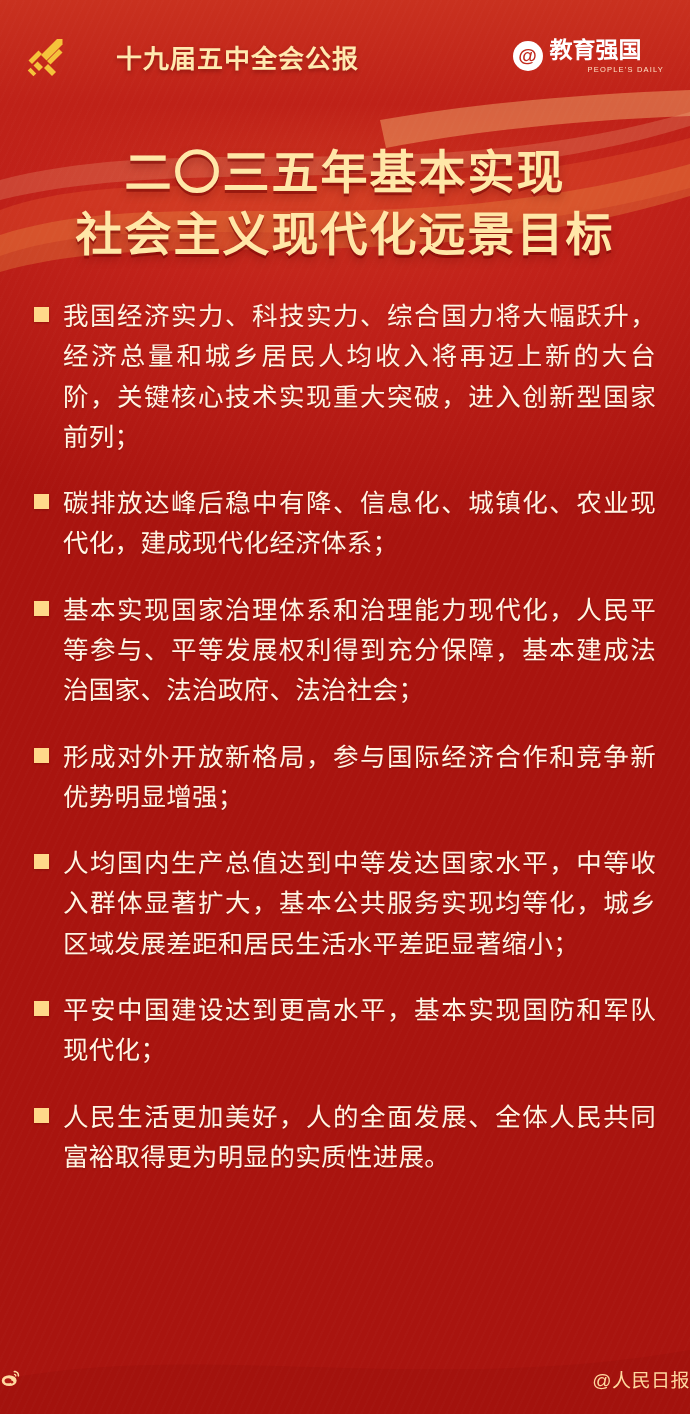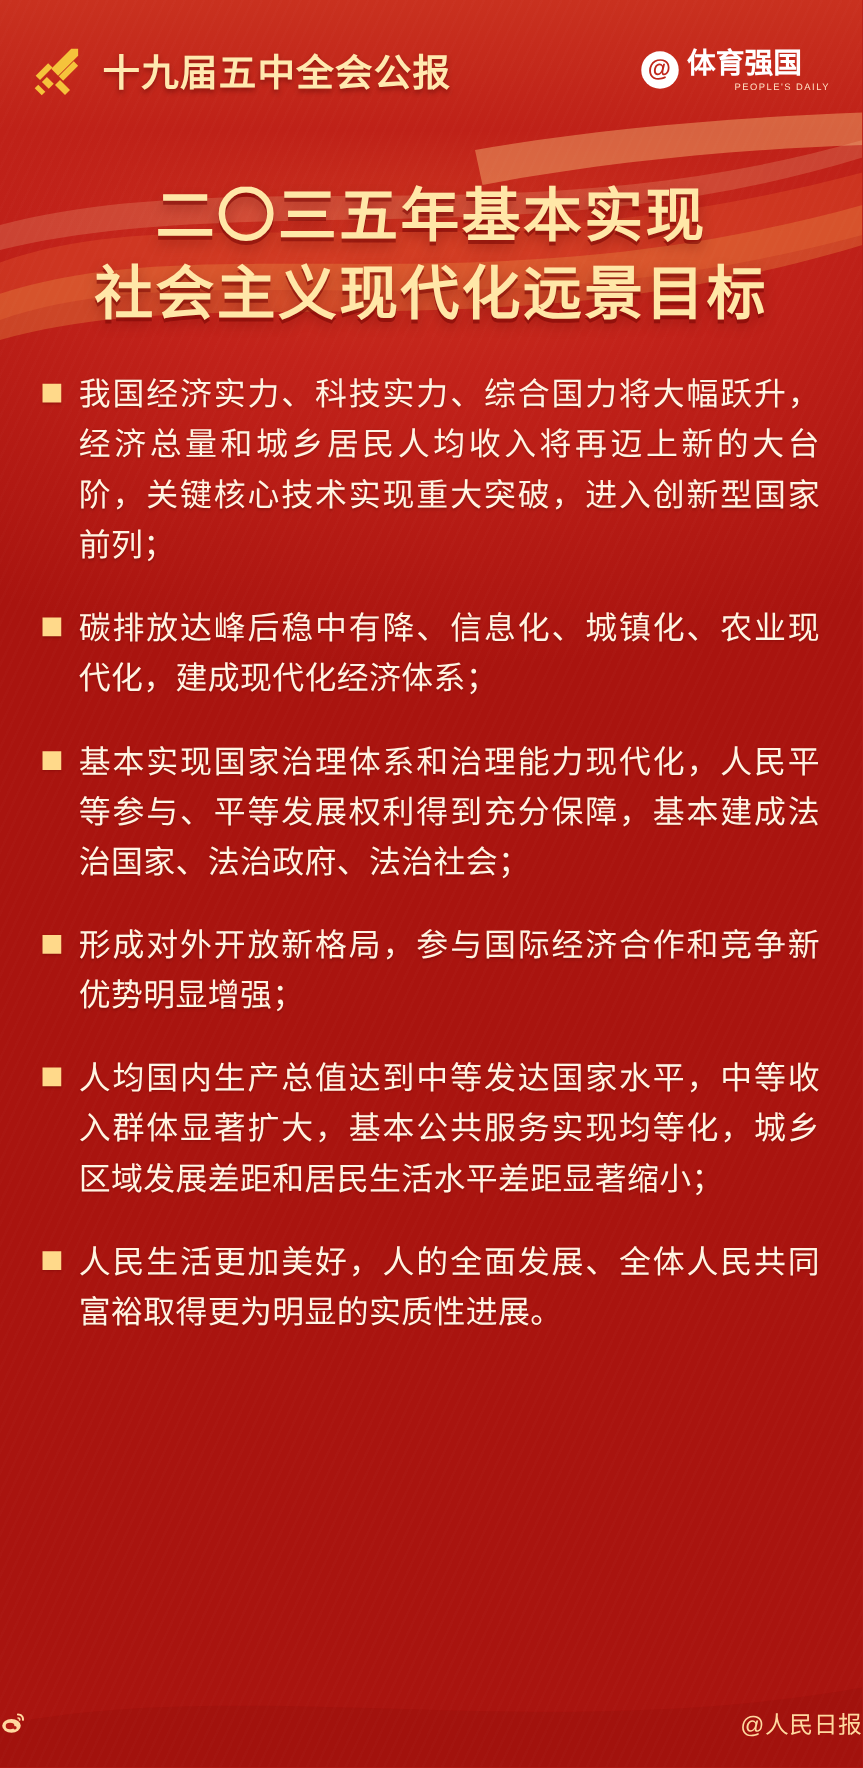--- a/index.html
+++ b/index.html
@@ -51,26 +51,27 @@
   }
   .emblem {
     width: 44px; height: 44px;
     position: relative;
     flex: 0 0 auto;
     margin-right: 12px;
   }
   .emblem svg { display:block; }
 
   .header-title {
-    font-size: 30px;
+    font-size: 26px;
     font-weight: bold;
     color: #ffe9b0;
     letter-spacing: 1px;
     text-shadow: 0 2px 4px rgba(80,0,0,.45);
     white-space: nowrap;
+    margin-left: 34px;
   }
   .brand {
     margin-left: auto;
     display: flex;
     align-items: center;
     gap: 7px;
   }
   .brand-mark {
     width: 30px; height: 30px;
     border-radius: 50%;
@@ -192,21 +193,21 @@
         <path d="M7.5 31.5 L13 37 L17 33 L11.5 27.5 Z"></path>
         <path d="M18 34 L26 42 L30 38 L22 30 Z"></path>
         <rect x="4" y="34" width="4" height="8" transform="rotate(-45 6 38)"></rect>
       </g>
     </svg>
   </div>
   <div class="header-title">十九届五中全会公报</div>
   <div class="brand">
     <div class="brand-mark">@</div>
     <div>
-      <div class="brand-cn">体育强国</div>
+      <div class="brand-cn">教育强国</div>
       <div class="brand-en">PEOPLE'S  DAILY</div>
     </div>
   </div>
 </div>
 
 <div class="titleblock">
   <div class="line">二〇三五年基本实现</div>
   <div class="line">社会主义现代化远景目标</div>
 </div>
 
@@ -223,20 +224,24 @@
     <span class="bullet"></span>
     <span class="item-text">基本实现国家治理体系和治理能力现代化，人民平等参与、平等发展权利得到充分保障，基本建成法治国家、法治政府、法治社会；</span>
   </div>
   <div class="item">
     <span class="bullet"></span>
     <span class="item-text">形成对外开放新格局，参与国际经济合作和竞争新优势明显增强；</span>
   </div>
   <div class="item">
     <span class="bullet"></span>
     <span class="item-text">人均国内生产总值达到中等发达国家水平，中等收入群体显著扩大，基本公共服务实现均等化，城乡区域发展差距和居民生活水平差距显著缩小；</span>
+  </div>
+  <div class="item">
+    <span class="bullet"></span>
+    <span class="item-text">平安中国建设达到更高水平，基本实现国防和军队现代化；</span>
   </div>
   <div class="item">
     <span class="bullet"></span>
     <span class="item-text">人民生活更加美好，人的全面发展、全体人民共同富裕取得更为明显的实质性进展。</span>
   </div>
 </div>
 
 <div class="footer">
   <span class="weibo-icon">
     <svg width="21" height="21" viewBox="0 0 24 24" fill="#ffd9a0">

